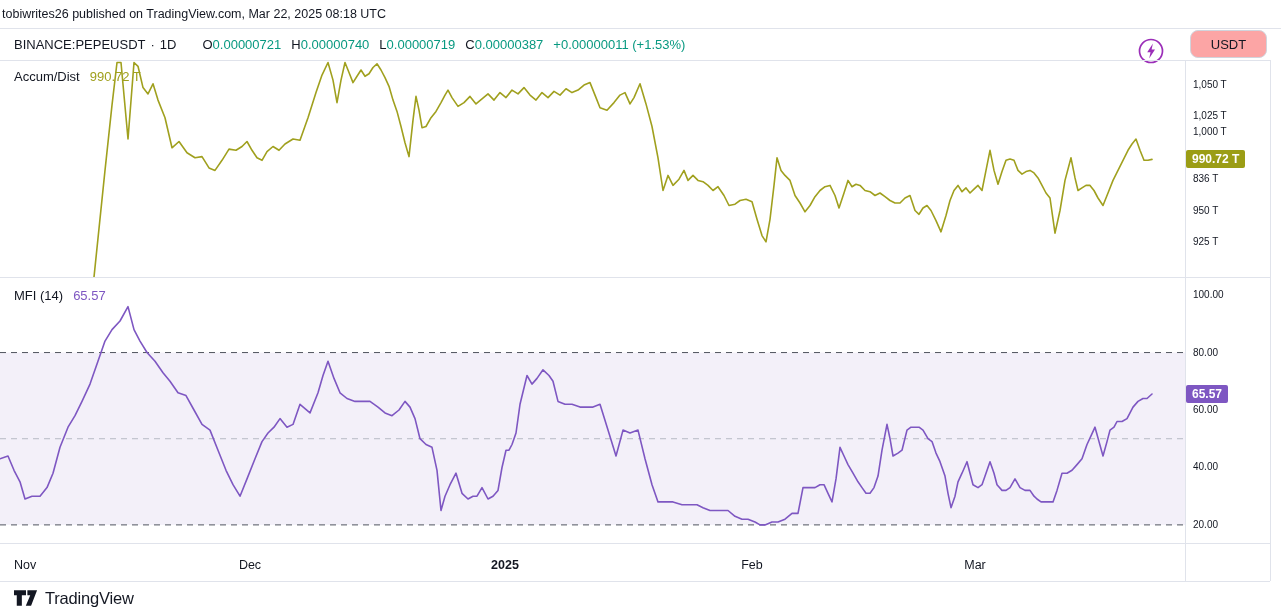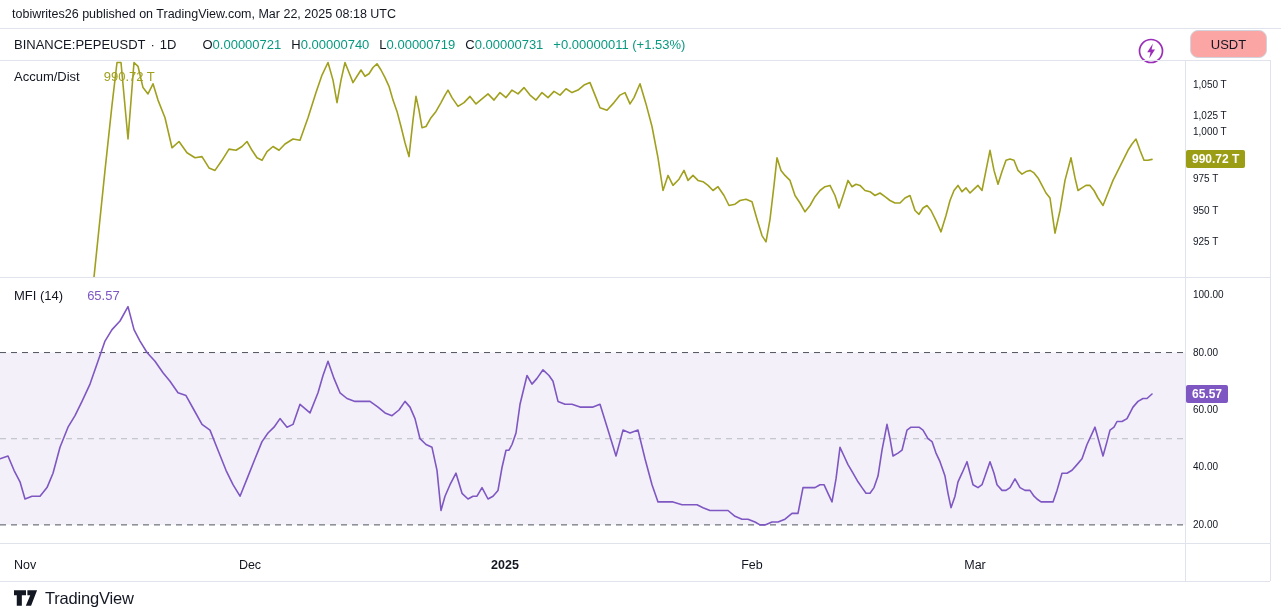--- a/index.html
+++ b/index.html
@@ -1,37 +1,37 @@
 <!DOCTYPE html>
 <html><head>
 <meta charset="utf-8">
 <style>
   html,body{margin:0;padding:0;background:#fff;}
   .page{position:relative;width:1281px;height:615px;background:#fff;overflow:hidden;
         font-family:"Liberation Sans",sans-serif;color:#131722;}
   
   .attribution{position:absolute;left:0;top:0;width:1281px;height:28px;line-height:28px;
-        padding-left:12px;font-size:12.5px;color:#131722;box-sizing:border-box;}
+        padding-left:2px;font-size:12.5px;color:#131722;box-sizing:border-box;}
   .hline{position:absolute;height:1px;background:#e0e3eb;}
   .vline{position:absolute;width:1px;background:#e0e3eb;}
   
   .symbol-bar{position:absolute;left:0;top:28px;width:1281px;height:32px;display:flex;
         align-items:center;padding-left:14px;box-sizing:border-box;font-size:13px;gap:26px;}
   .symbol-title{display:flex;gap:5px;align-items:center;white-space:nowrap;}
   .ohlc-group{display:flex;gap:10px;align-items:center;}
   .ohlc-item .k{color:#131722;}
   .ohlc-item .v{color:#089981;}
   .chg{color:#089981;}
   .boost{position:absolute;left:1138px;top:38px;width:26px;height:26px;cursor:pointer;background:#fff;border-radius:50%;}
   .usdt-btn{position:absolute;left:1190px;top:30px;width:77px;height:28px;border:1px solid #d1d4dc;
         border-radius:8px;display:flex;align-items:center;justify-content:center;font-size:13px;
         color:#131722;background:#fca5a5;cursor:pointer;box-sizing:border-box;}
   
   .pane-svg{position:absolute;left:0;overflow:hidden;}
-  .legend{position:absolute;left:14px;font-size:13px;display:flex;gap:24px;align-items:center;
+  .legend{position:absolute;left:14px;font-size:13px;display:flex;gap:10px;align-items:center;
         white-space:nowrap;z-index:5;}
   .legend .lg-title{color:#131722;}
   
   .axis-tick{position:absolute;left:1193px;font-size:10px;color:#131722;line-height:16px;}
   .price-badge{position:absolute;left:1186px;color:#fff;font-size:12px;font-weight:bold;
         padding:2px 6px;border-radius:2px;line-height:14px;z-index:6;}
   
   .time-label{position:absolute;top:557px;font-size:12.5px;color:#131722;line-height:16px;}
   
   .footer-logo{position:absolute;left:14px;top:589px;display:flex;align-items:flex-start;gap:7px;cursor:pointer;}
@@ -50,21 +50,21 @@
   <div class="symbol-bar">
     <span class="symbol-title">
       <span>BINANCE:PEPEUSDT</span>
       <span>·</span>
       <span>1D</span>
     </span>
     <span class="ohlc-group">
       <span class="ohlc-item"><span class="k">O</span><span class="v">0.00000721</span></span>
       <span class="ohlc-item"><span class="k">H</span><span class="v">0.00000740</span></span>
       <span class="ohlc-item"><span class="k">L</span><span class="v">0.00000719</span></span>
-      <span class="ohlc-item"><span class="k">C</span><span class="v">0.00000731</span></span>
+      <span class="ohlc-item"><span class="k">C</span><span class="v">0.00000387</span></span>
       <span class="chg">+0.00000011 (+1.53%)</span>
     </span>
   </div>
 
   <div class="boost">
     <svg width="26" height="26" viewBox="0 0 26 26">
       <circle cx="13" cy="13" r="11.5" fill="#fff" stroke="#9b2eb8" stroke-width="1.7"></circle>
       <path d="M14.9 5.6 L9.2 14.3 L12.5 14.3 L11.2 20.4 L17 11.6 L13.6 11.6 Z" fill="#9b2eb8"></path>
     </svg>
   </div>
@@ -96,21 +96,21 @@
   </div>
   <div class="legend" style="top:288px;">
     <span class="lg-title">MFI (14)</span>
     <span class="lg-value" id="mfi-legend-value" style="color: rgb(126, 87, 194);">65.57</span>
   </div>
 
   <div>
       <div class="axis-tick" style="top: 77.0867px;">1,050 T</div>
       <div class="axis-tick" style="top: 108.445px;">1,025 T</div>
       <div class="axis-tick" style="top: 124px;">1,000 T</div>
-      <div class="axis-tick" style="top: 171.162px;">975 T</div>
+      <div class="axis-tick" style="top: 171.162px;">836 T</div>
       <div class="axis-tick" style="top: 202.52px;">950 T</div>
       <div class="axis-tick" style="top: 233.879px;">925 T</div>
     </div>
   <div>
       <div class="axis-tick" style="top: 287.097px;">100.00</div>
       <div class="axis-tick" style="top: 344.549px;">80.00</div>
       <div class="axis-tick" style="top: 402px;">60.00</div>
       <div class="axis-tick" style="top: 459.451px;">40.00</div>
       <div class="axis-tick" style="top: 516.903px; text-align: center;">20.00</div>
     </div>

